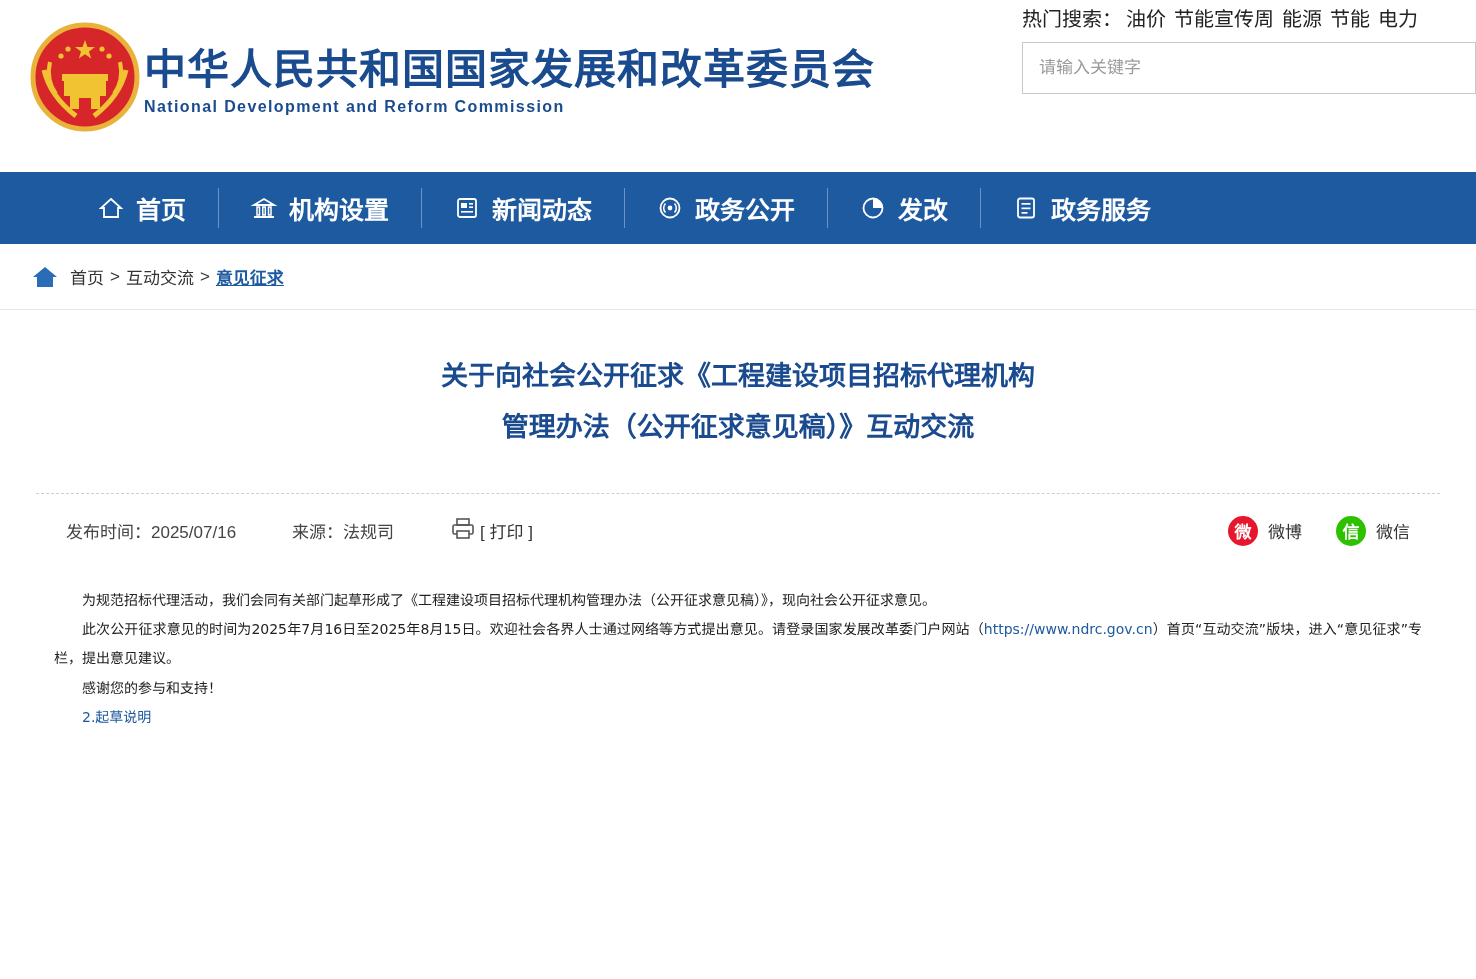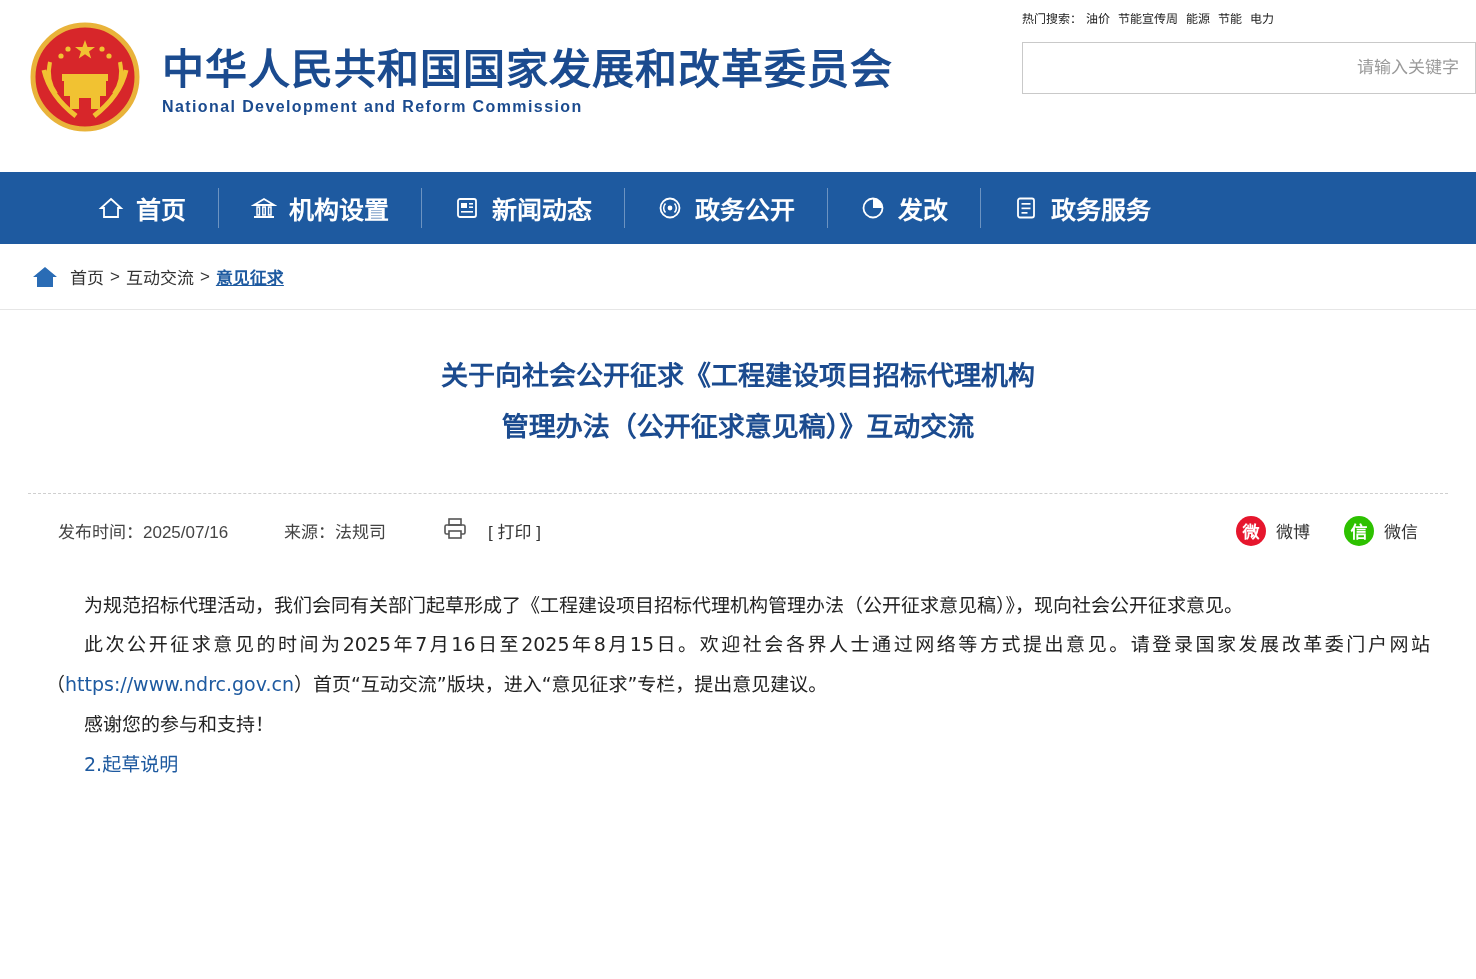--- a/index.html
+++ b/index.html
@@ -24,21 +24,20 @@
     align-items: center;
     padding: 18px 0 0 26px;
   }
   .emblem {
     width: 118px; height: 118px;
     position: relative;
     flex: 0 0 auto;
   }
   .emblem svg { display: block; }
   .title-block {
-    margin-left: 18px;
     padding-top: 6px;
   }
   .title-cn {
     font-family: "DejaVu Sans", "Liberation Sans", sans-serif;
     font-size: 42px;
     font-weight: bold;
     color: #1b4b8f;
     letter-spacing: 1px;
     line-height: 1.25;
     white-space: nowrap;
@@ -53,21 +52,21 @@
     margin-top: 2px;
   }
 
   .search-area {
     position: absolute;
     right: 0px;
     top: 6px;
     width: 460px;
   }
   .hot-search {
-    font-size: 12px;
+    font-size: 20px;
     color: #333;
     white-space: nowrap;
     line-height: 26px;
     padding-left: 6px;
   }
   .hot-search .hot-label { color: #222; }
   .hot-search a {
     color: #222;
     text-decoration: none;
     margin: 0 4px;
@@ -84,21 +83,20 @@
   .search-box input {
     border: 0;
     outline: none;
     height: 100%;
     flex: 1;
     font-size: 17px;
     padding: 0 16px;
     color: #737373;
     font-family: "Liberation Sans", sans-serif;
     background: transparent;
-    text-align: right;
   }
   .search-box input::placeholder { color: #9b9b9b; }
 
   
   .nav {
     height: 72px;
     background: #1e5aa0;
     display: flex;
     align-items: center;
     overflow: hidden;
@@ -130,21 +128,21 @@
     color: #333;
     border-bottom: 1px solid #e6e6e6;
   }
   .bc-home-icon { margin-right: 12px; display: inline-flex; }
   .breadcrumb a { color: #333; text-decoration: none; }
   .breadcrumb .sep { margin: 0 6px; color: #333; }
   .breadcrumb .current { color: #1e5aa0; font-weight: bold; text-decoration: underline; }
 
   
   .article {
-    padding: 0 28px;
+    padding: 0 36px;
   }
   .art-title {
     text-align: center;
     font-family: "DejaVu Sans", "Liberation Sans", sans-serif;
     color: #1b4b8f;
     font-size: 27px;
     font-weight: bold;
     line-height: 1.9;
     padding: 40px 120px 30px 120px;
   }
@@ -158,21 +156,21 @@
     height: 74px;
     font-size: 17px;
     color: #444;
     position: relative;
     margin-left: 30px;
   }
   .meta .m-item { margin-right: 56px; white-space: nowrap; }
   .meta .print {
     display: flex;
     align-items: center;
-    gap: 20px;
+    gap: 4px;
     cursor: pointer;
   }
   .meta .print-label { color: #333; }
   .share {
     position: absolute;
     right: 30px;
     display: flex;
     align-items: center;
     gap: 34px;
   }
@@ -180,21 +178,21 @@
   .share-dot {
     width: 30px; height: 30px; border-radius: 50%;
     display: inline-flex; align-items: center; justify-content: center;
     color: #fff; font-size: 17px; font-weight: bold;
   }
   .weibo-dot { background: #e6162d; }
   .wechat-dot { background: #2dc100; }
 
   .body-text {
     font-family: "DejaVu Sans", "Liberation Sans", sans-serif;
-    font-size: 19px;
+    font-size: 14px;
     color: #222;
     line-height: 2.1;
     padding: 18px 18px 0 18px;
     text-align: justify;
   }
   .body-text p { margin: 0; text-indent: 2em; }
   .body-text a.inline-link { color: #1e5aa0; text-decoration: none; }
   .attach-line { text-indent: 2em; }
   .attach-link { color: #1e5aa0; text-decoration: none; }
   .attach-line2 { text-indent: 6.1em; }

